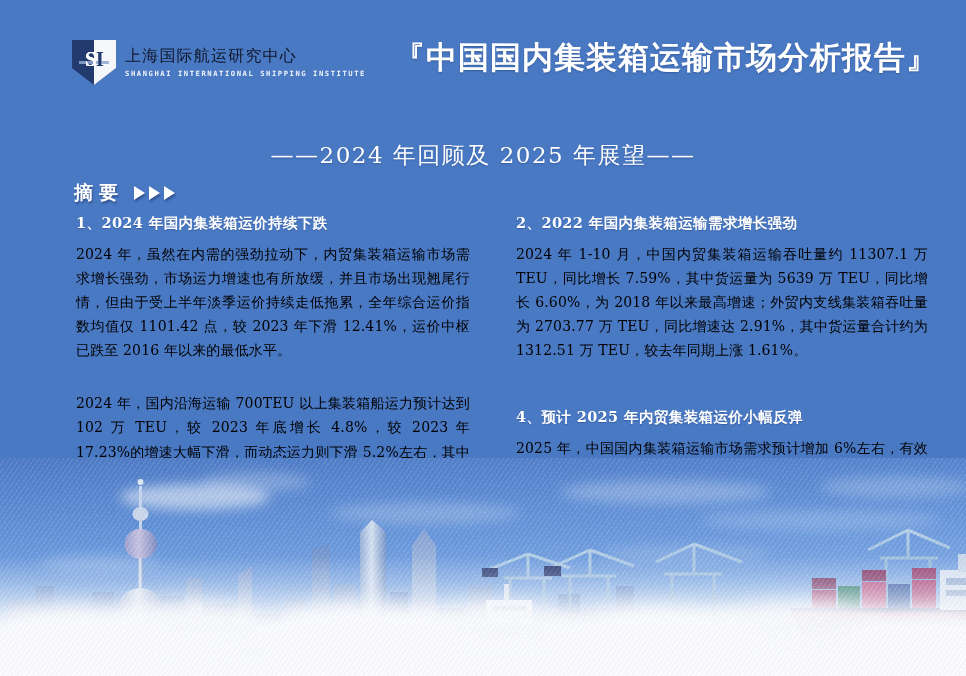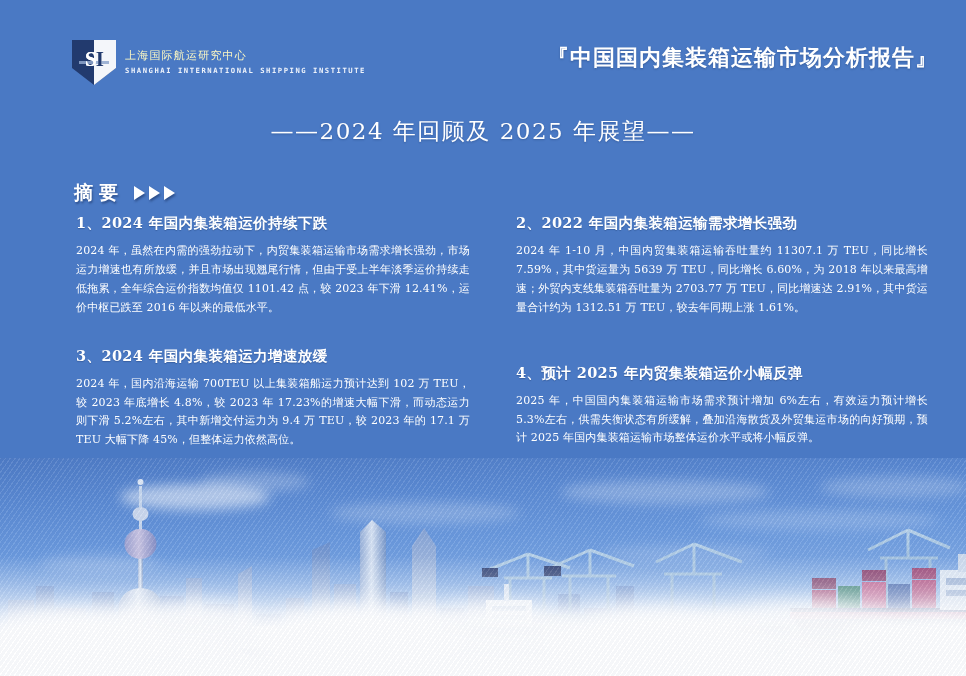--- a/index.html
+++ b/index.html
@@ -28,39 +28,39 @@
     color:#fff;text-shadow:0 0 0 #fff;
     padding-bottom:6px;box-sizing:border-box;
   }
   .logo-shield .mono span:nth-child(1){color:#ffffff;}
   .logo-shield .mono span:nth-child(2){color:#223a6e;}
   .logo-shield .anchorbar{
     position:absolute;left:7px;right:7px;top:21px;height:2.5px;background:#8fa7cd;opacity:.85;
   }
   .brand-text{display:flex;flex-direction:column;justify-content:center;line-height:1;}
   .brand-cn{
-    font-size:11px;color:#fef9c3;letter-spacing:1.2px;font-weight:500;
+    font-size:16px;color:#0f172a;letter-spacing:1.2px;font-weight:500;
     font-family:"Liberation Sans","DejaVu Sans",sans-serif;
   }
   .brand-en{
     margin-top:6px;font-size:7.2px;color:#eef3fb;letter-spacing:1.55px;
     font-family:"DejaVu Sans Mono","Liberation Mono",monospace;font-weight:bold;
     white-space:nowrap;
   }
 
   .main-title{
-    position:absolute;right:28px;top:43px;
-    font-size:22px;font-weight:bold;color:#ffffff;letter-spacing:1px;
+    position:absolute;right:28px;top:37px;
+    font-size:31px;font-weight:bold;color:#ffffff;letter-spacing:1px;
     font-family:"Liberation Sans","DejaVu Sans",sans-serif;
     text-shadow:0 1px 2px rgba(18,40,85,.35);
     white-space:nowrap;
   }
 
   .subtitle-wrap{
-    position:absolute;left:0;top:116px;width:966px;
+    position:absolute;left:0;top:140px;width:966px;
     display:flex;align-items:center;justify-content:center;gap:0px;
   }
   .subtitle{
     font-size:23px;color:#ffffff;letter-spacing:1.5px;
     font-family:"DejaVu Serif","Liberation Serif",serif;
     white-space:nowrap;font-weight:400;
     text-shadow:0 1px 2px rgba(18,40,85,.3);
   }
 
   
@@ -87,21 +87,21 @@
   .sec + .sec{margin-top:46px;}
   .sec-left + .sec-left{margin-top:29px;}
 
   .sec-title{
     font-size:14.5px;font-weight:bold;color:#ffffff;
     font-family:"DejaVu Serif","Liberation Serif",serif;
     letter-spacing:.4px;margin:0 0 9px 0;white-space:nowrap;
     text-shadow:0 1px 1px rgba(18,40,85,.3);
   }
   .sec-body{
-    font-size:11px;line-height:1.72;color:#ffffff;
+    font-size:14px;line-height:1.72;color:#000000;
     font-family:"DejaVu Serif","Liberation Serif",serif;
     text-align:justify;text-justify:inter-ideograph;
     letter-spacing:.15px;margin:0;
   }
 
   
   .illustration{position:absolute;left:0;top:458px;width:966px;height:218px;overflow:hidden;}
   .sky{
     position:absolute;inset:0;
     background:linear-gradient(178deg,#4f7cc6 0%,#5b8ad3 18%,#6b9ade 38%,#7fa9e4 56%,#9dc0ec 72%,#cfe0f4 86%,#f2f6fb 100%);
@@ -160,21 +160,20 @@
   </div>
 
   <div class="content">
 
     <div class="col col-left">
       <div class="sec sec-left">
         <h3 class="sec-title">1、2024 年国内集装箱运价持续下跌</h3>
         <p class="sec-body">2024 年，虽然在内需的强劲拉动下，内贸集装箱运输市场需求增长强劲，市场运力增速也有所放缓，并且市场出现翘尾行情，但由于受上半年淡季运价持续走低拖累，全年综合运价指数均值仅 1101.42 点，较 2023 年下滑 12.41%，运价中枢已跌至 2016 年以来的最低水平。</p>
       </div>
       <div class="sec sec-left">
-        <h3 class="sec-title">3、2024 年国内集装箱运力增速放缓</h3>
         <p class="sec-body">2024 年，国内沿海运输 700TEU 以上集装箱船运力预计达到 102 万 TEU，较 2023 年底增长 4.8%，较 2023 年 17.23%的增速大幅下滑，而动态运力则下滑 5.2%左右，其中新增交付运力为 9.4 万 TEU，较 2023 年的 17.1 万 TEU 大幅下降 45%，但整体运力依然高位。</p>
       </div>
     </div>
 
     <div class="col col-right">
       <div class="sec">
         <h3 class="sec-title">2、2022 年国内集装箱运输需求增长强劲</h3>
         <p class="sec-body">2024 年 1-10 月，中国内贸集装箱运输吞吐量约 11307.1 万 TEU，同比增长 7.59%，其中货运量为 5639 万 TEU，同比增长 6.60%，为 2018 年以来最高增速；外贸内支线集装箱吞吐量为 2703.77 万 TEU，同比增速达 2.91%，其中货运量合计约为 1312.51 万 TEU，较去年同期上涨 1.61%。</p>
       </div>
       <div class="sec">

